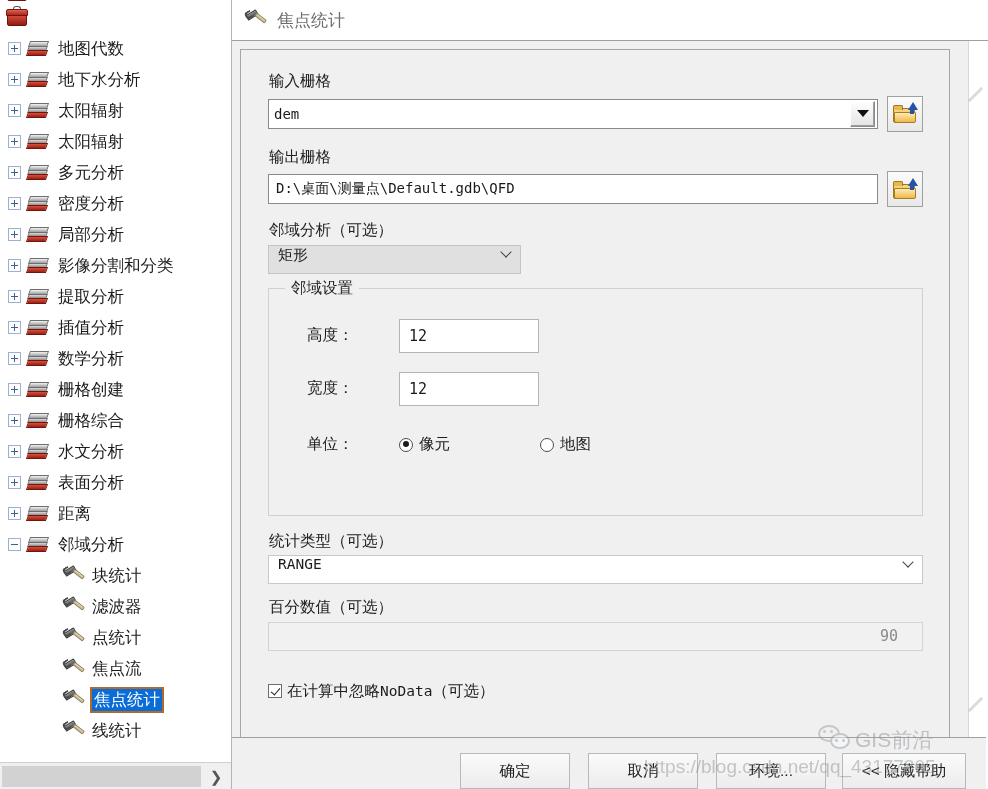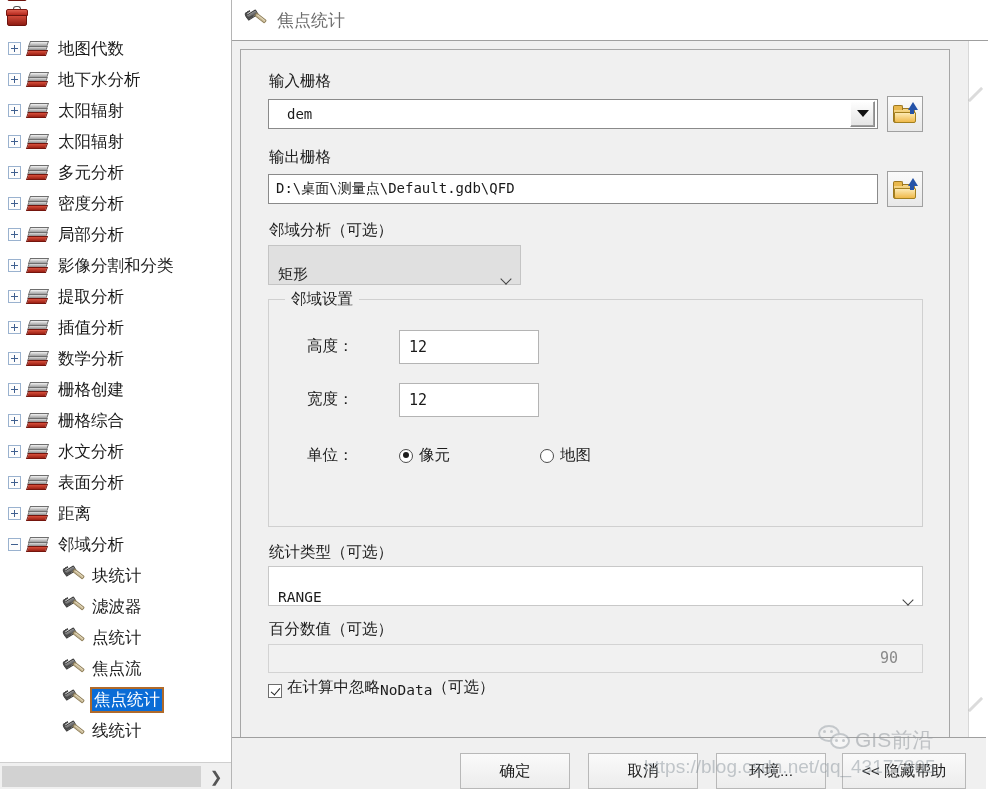--- a/index.html
+++ b/index.html
@@ -288,21 +288,21 @@
     height: 30px;
     background: #ffffff;
     border: 1px solid #8a8a8a;
     display: flex;
     align-items: center;
     box-sizing: border-box;
     position: relative;
   }
   .combo-classic .val {
     flex: 1 1 auto;
-    padding-left: 18px;
+    padding-left: 5px;
     font-family: "DejaVu Sans Mono", "Liberation Mono", monospace;
     font-size: 14px;
     color: #1a1a1a;
   }
   .combo-classic .btn {
     width: 25px; height: 26px;
     margin-right: 2px;
     background: linear-gradient(#fefefe, #e4e4e4);
     border: 1px solid #8c8c8c;
     border-top-color: #ffffff;
@@ -378,25 +378,25 @@
     border-bottom: 8px solid #2452a8;
   }
   .ic-folder .arrow-stem {
     position: absolute; right: 3px; top: 5px;
     width: 4px; height: 5px;
     background: #2452a8;
   }
 
   
   .combo-flat {
-    height: 40px;
+    height: 29px;
     background: #e0e0e0;
     border: 1px solid #c4c4c4;
     display: flex;
-    align-items: flex-end;
+    align-items: flex-start;
     padding: 0 8px 0 9px;
     box-sizing: border-box;
     font-size: 15px;
     color: #1c1c1c;
   }
   .combo-flat .val { flex: 1 1 auto; }
   .combo-flat.white {
     background: #ffffff;
     border: 1px solid #c8c8c8;
   }
@@ -488,22 +488,22 @@
     align-items: center;
     justify-content: flex-end;
     padding-right: 24px;
     font-family: "DejaVu Sans Mono", "Liberation Mono", monospace;
     font-size: 15px;
     color: #8a8a8a;
     box-sizing: border-box;
   }
 
   .check-row {
-    display: flex; align-items: flex-end;
-    margin-top: 4px;
+    display: flex; align-items: center;
+    margin-top: 30px;
     font-size: 15.5px;
     color: #1b1b1b;
   }
   .checkbox {
     width: 14px; height: 14px;
     border: 1.3px solid #6d6d6d;
     background: #fff;
     margin-right: 5px;
     position: relative;
     box-sizing: border-box;

